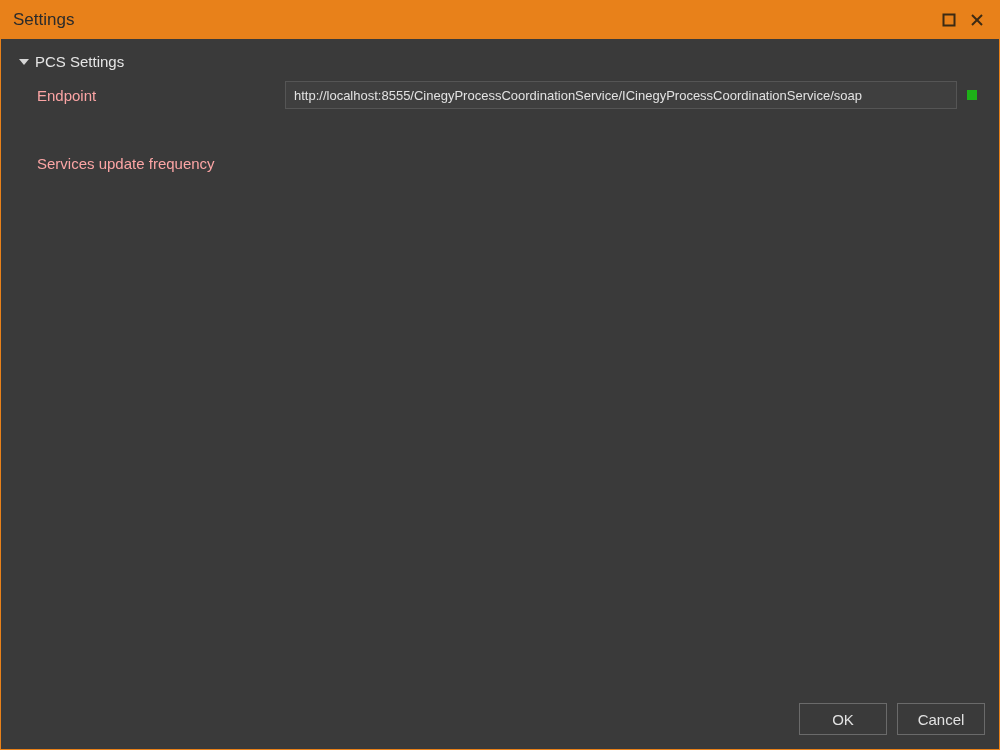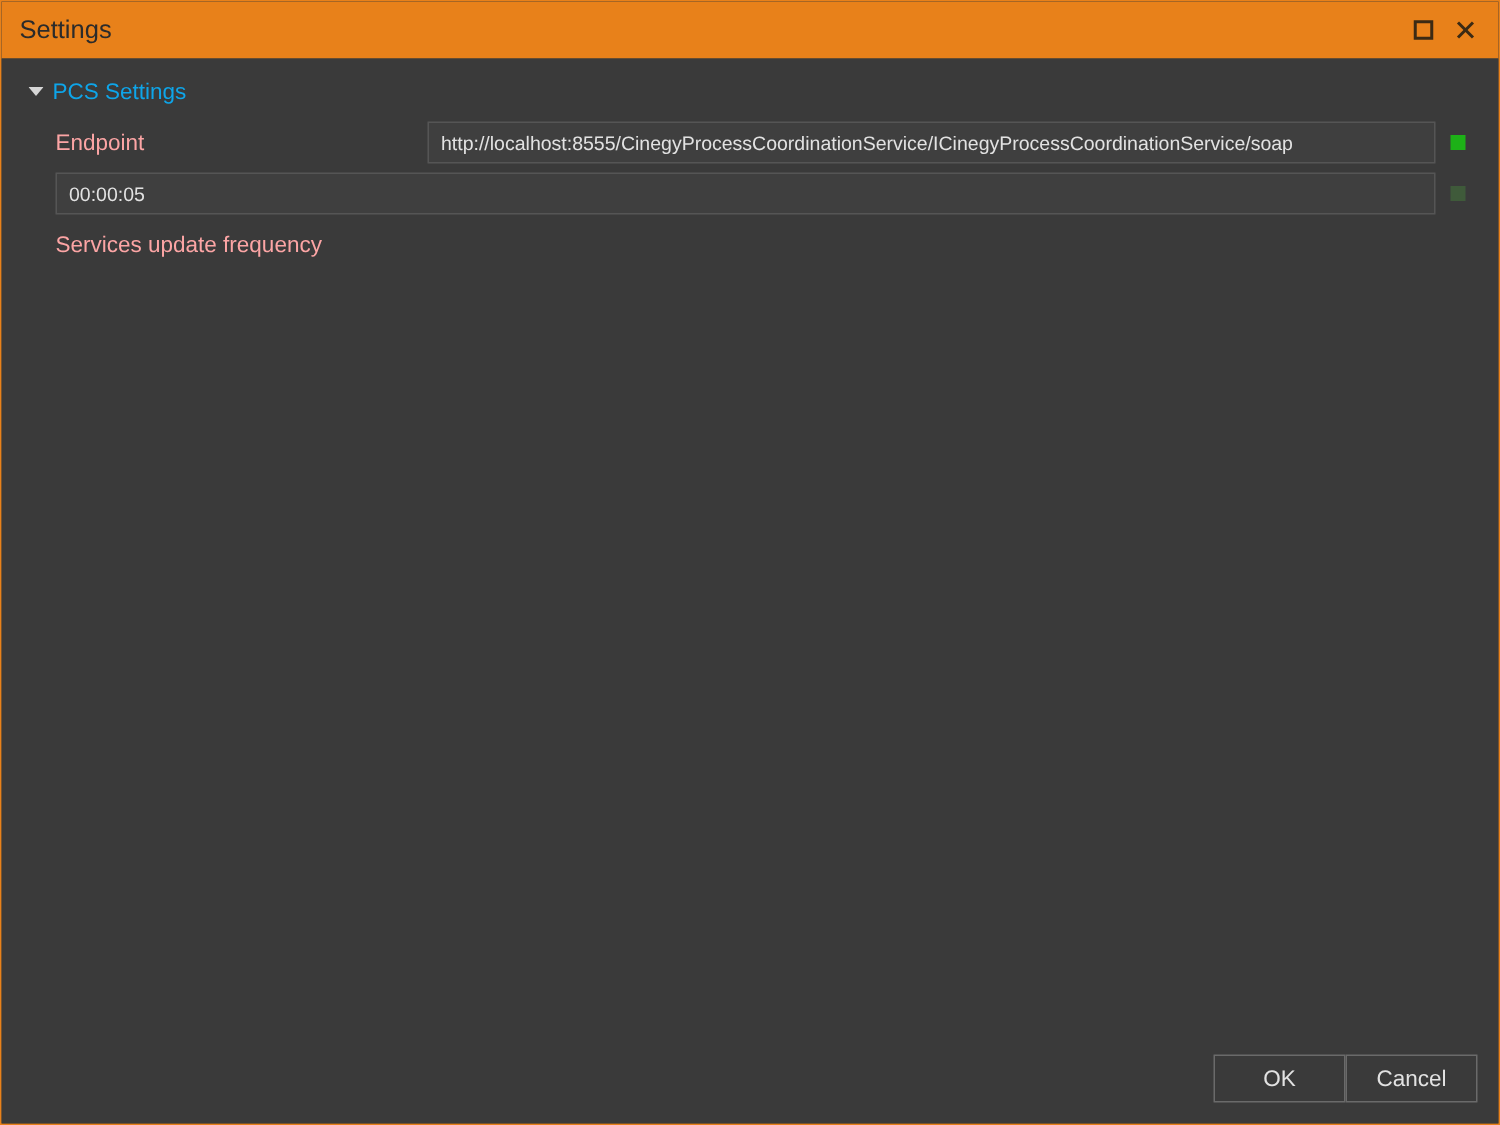--- a/index.html
+++ b/index.html
@@ -34,21 +34,21 @@
     padding: 14px 18px 0 12px;
     color: #d6d6d6;
     font-size: 15px;
   }
   .section-header {
     display: flex;
     align-items: center;
     gap: 6px;
     margin-bottom: 8px;
     margin-left: 6px;
-    color: #0ea5e9;
+    color: #e5e5e5;
   }
   .section-header .collapse-icon {
     color: #d6d6d6;
   }
   .row {
     display: flex;
     align-items: center;
     height: 34px;
     gap: 0;
     padding-left: 24px;
@@ -88,21 +88,21 @@
     width: 10px; height: 10px; background: #3f5a3a;
   }
 
   
   .footer {
     height: 52px;
     display: flex;
     align-items: center;
     justify-content: flex-end;
     padding: 0 14px 8px 0;
-    gap: 0;
+    gap: 10px;
     background: #3a3a3a;
   }
   .footer button {
     min-width: 88px;
     height: 32px;
     background: #3a3a3a;
     border: 1px solid #6a6a6a;
     color: #e2e2e2;
     font-size: 15px;
     cursor: pointer;
@@ -142,26 +142,20 @@
     <div class="label">Endpoint</div>
     <div class="field">
       <input type="text" value="http://localhost:8555/CinegyProcessCoordinationService/ICinegyProcessCoordinationService/soap" style="">
       <span class="indicator">
           <span class="sq-bright"></span>
         </span>
     </div>
   </div>
 
   <div class="row">
-    <div class="field">
-      <input type="text" value="00:00:05" style="">
-      <span class="indicator">
-          <span class="sq-dim"></span>
-        </span>
-    </div>
   </div>
 
   <div class="row">
     <div class="label">Services update frequency</div>
   </div>
 </div>
 
 <div class="footer">
   <button>OK</button>
   <button>Cancel</button>

